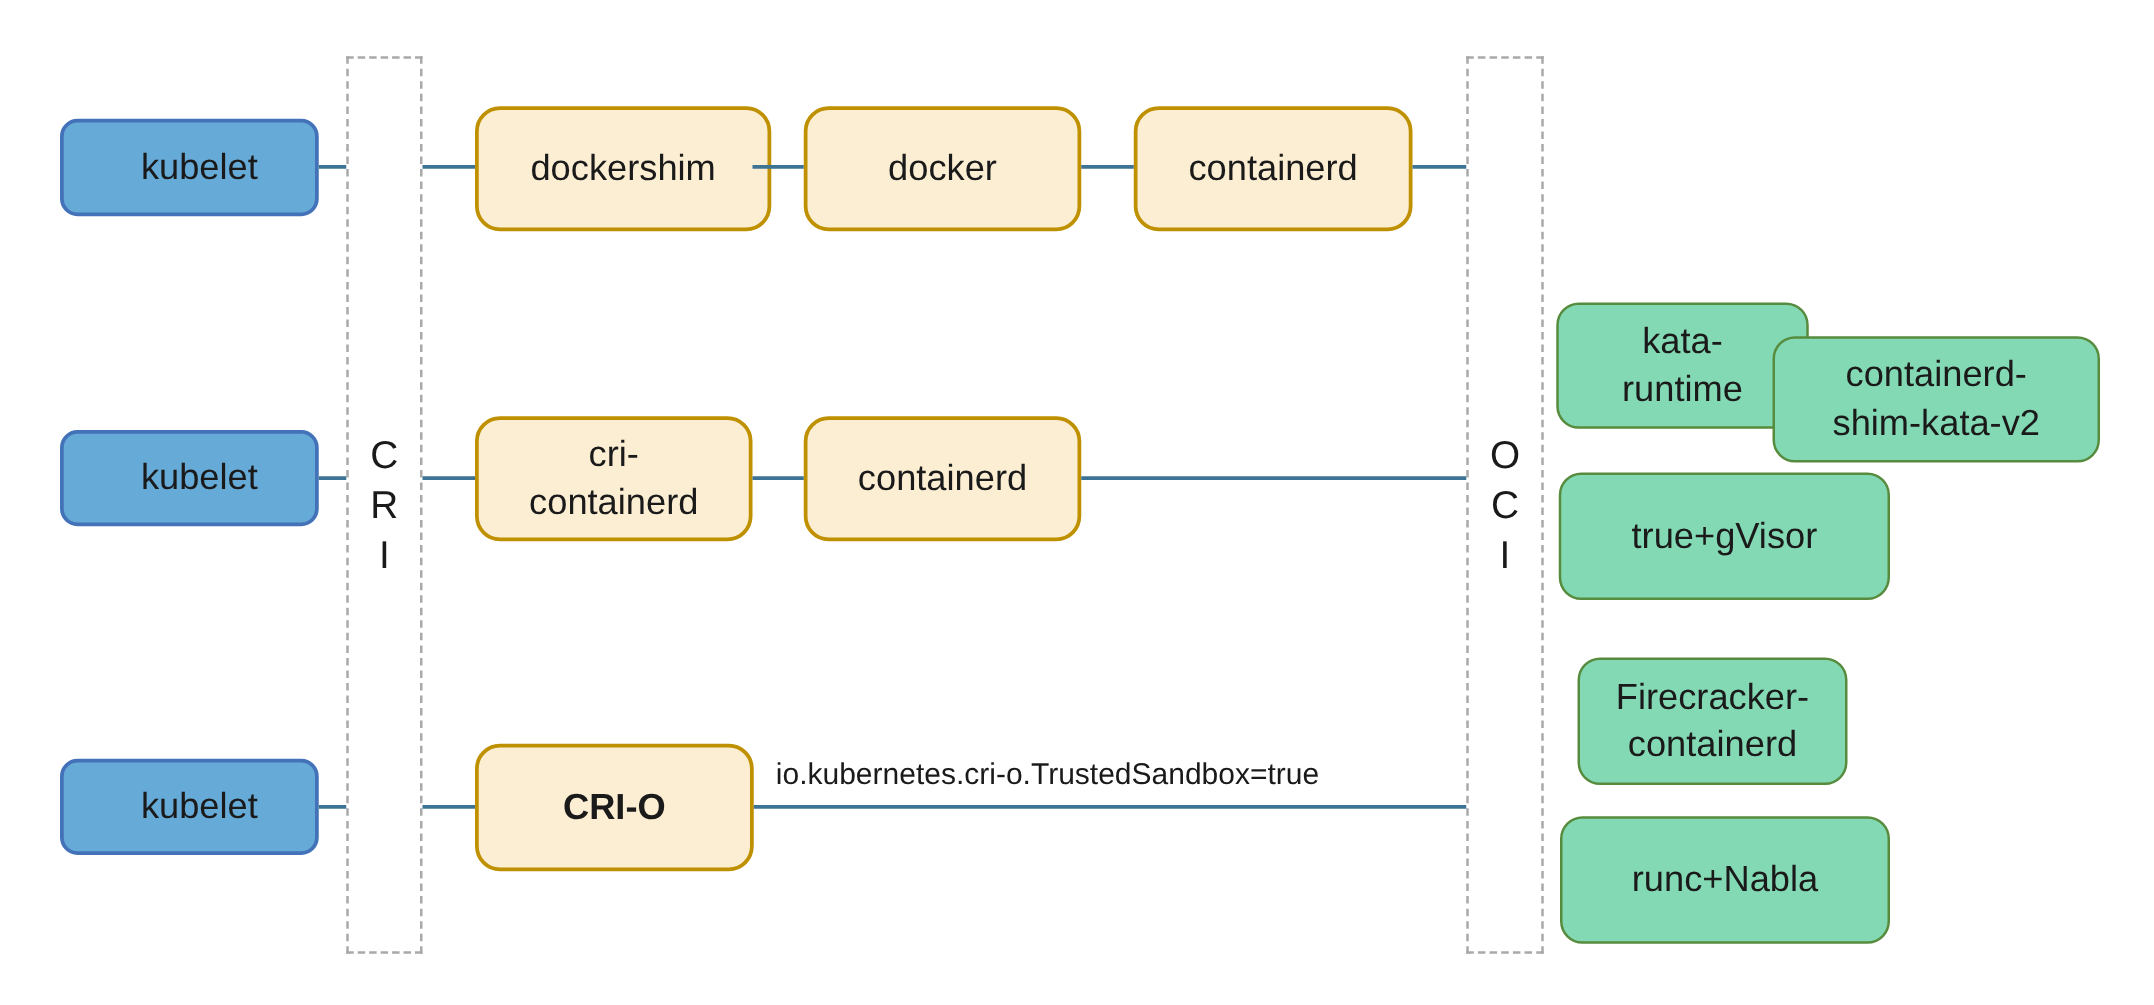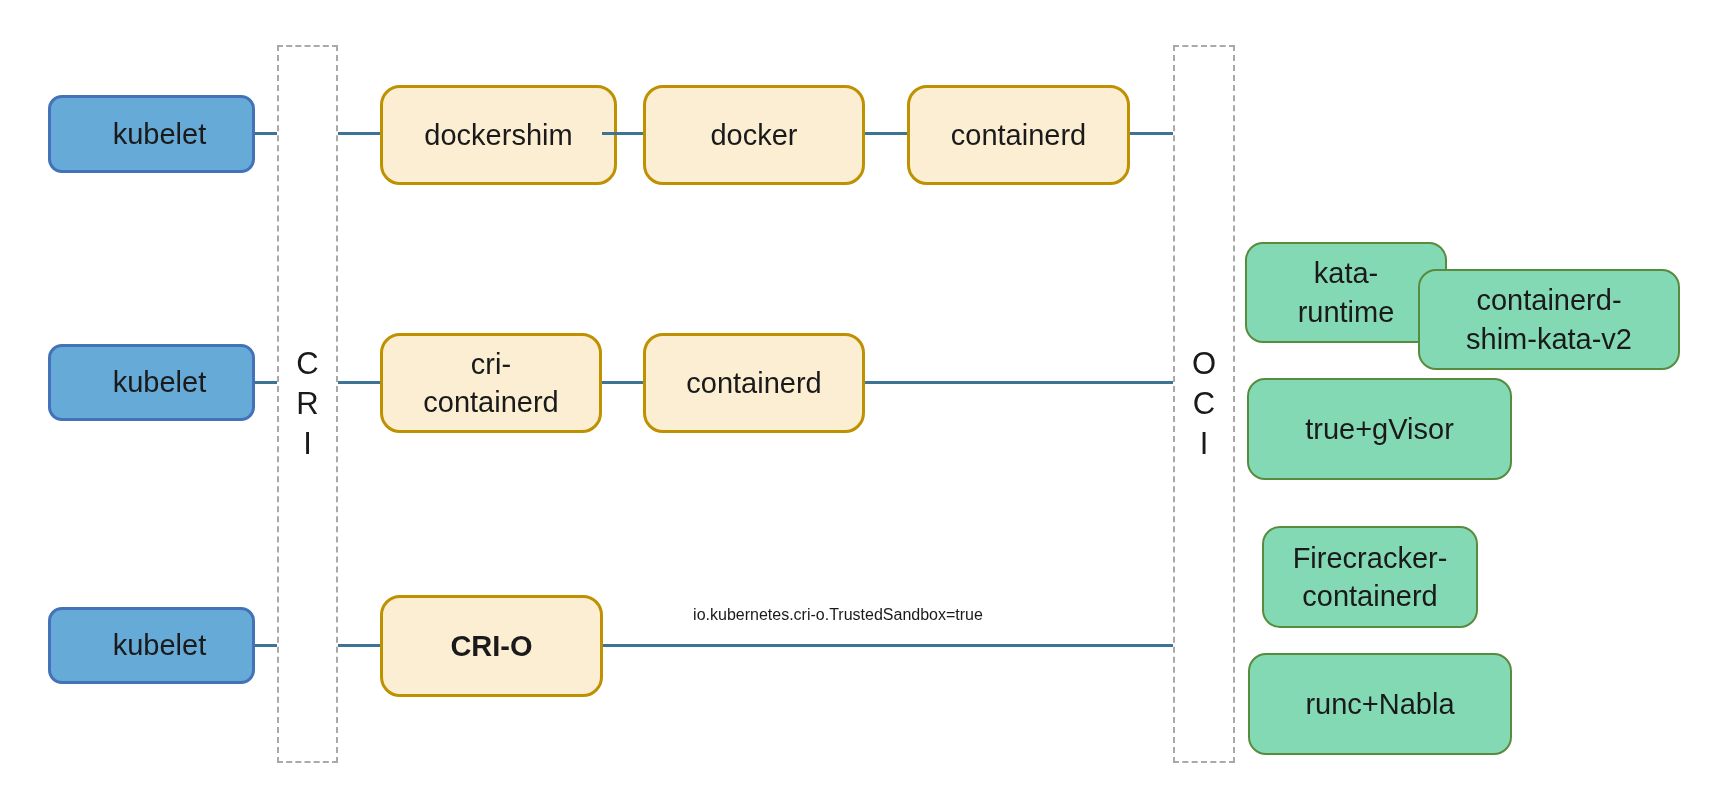--- a/index.html
+++ b/index.html
@@ -53,21 +53,21 @@
     line-height: 40px;
     text-align: center;
   }
   .hline {
     position: absolute;
     height: 3px;
     background: var(--line-color, #3D7394);
   }
   .annotation {
     position: absolute;
-    font-size: 16px;
+    font-size: 24px;
     text-align: center;
     white-space: nowrap;
   }
 </style>
 </head>
 <body>
 
 <div class="canvas">
 
   <div class="lane" style="left:277px; top:45px; width:61px; height:718px;">

